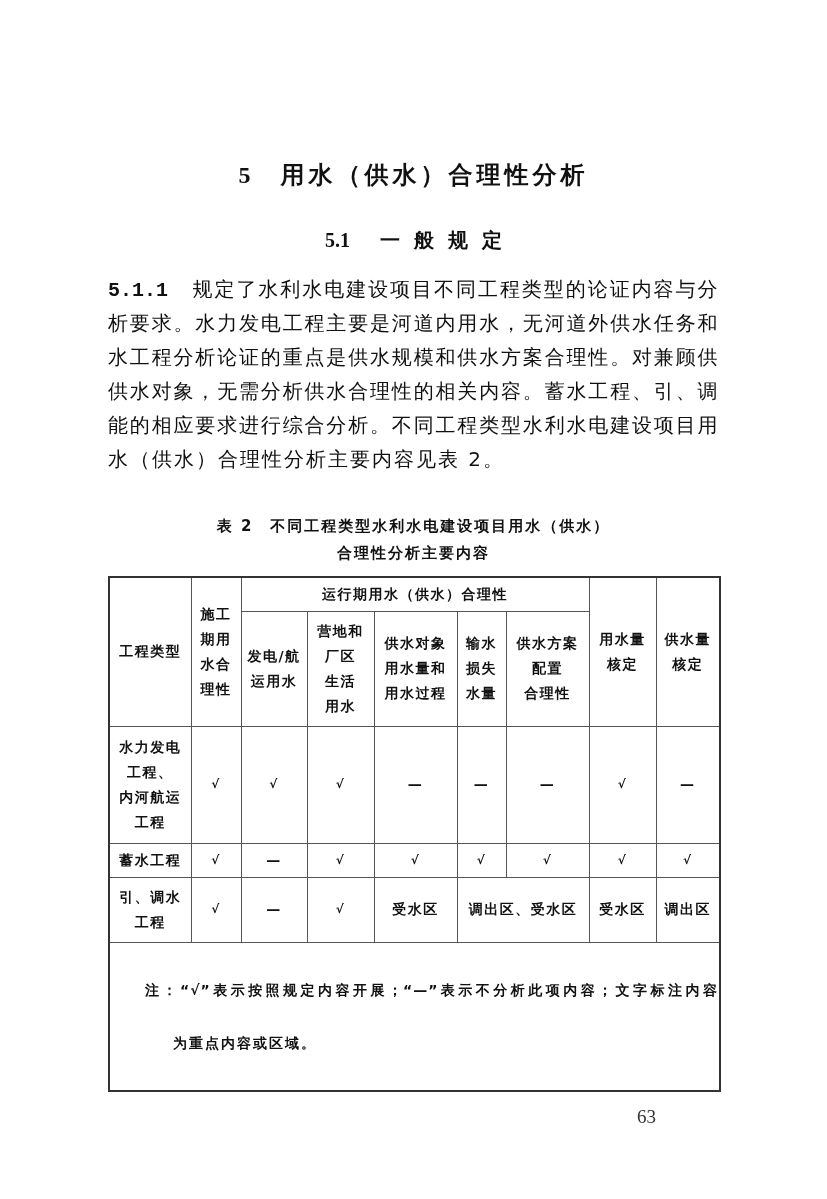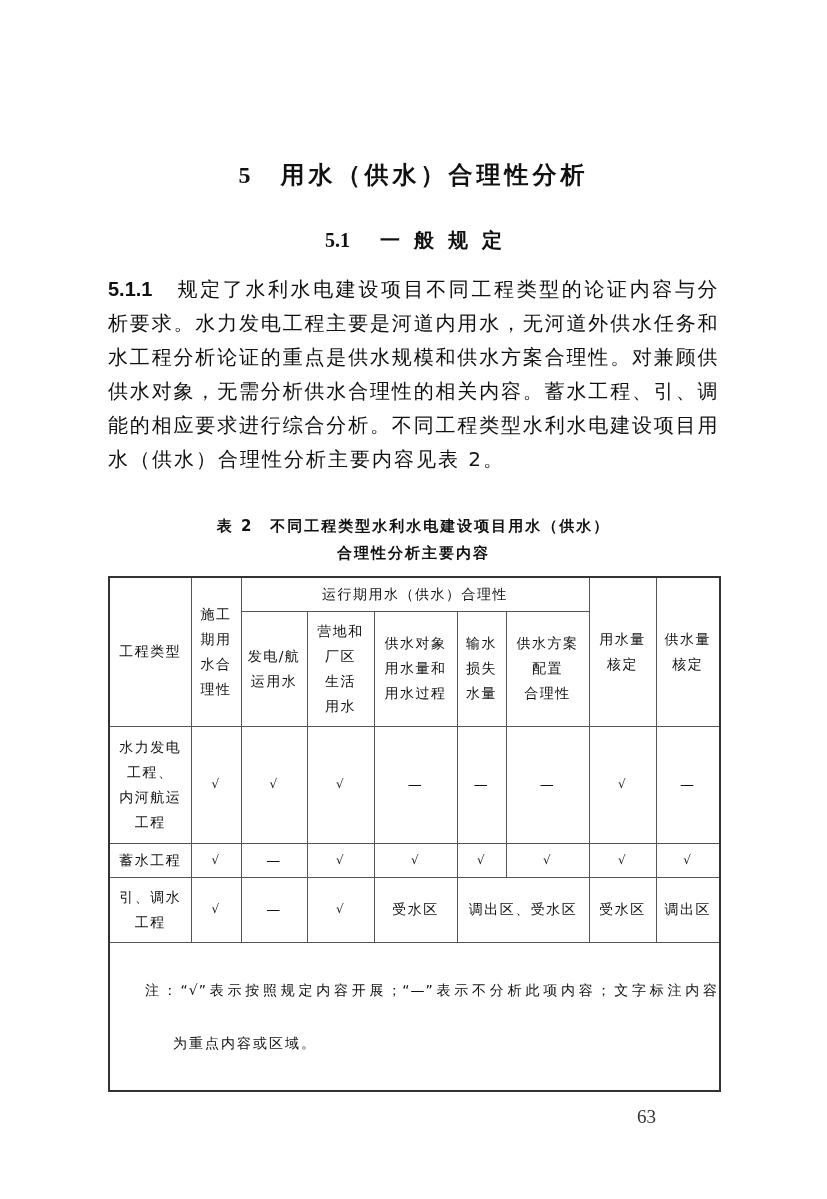--- a/index.html
+++ b/index.html
@@ -22,40 +22,40 @@
     .section .num { font-family:"Liberation Serif", serif; font-weight:bold; margin-right:30px; }
     .section .ttl { letter-spacing:14px; font-weight:bold; margin-right:-14px; }
 
     .para { position:absolute; left:108px; width:611px; font-size:20px; }
     .line {
       height:34px; line-height:34px; overflow:hidden;
       text-align:justify; text-align-last:justify; letter-spacing:1.5px;
     }
     .line.last { text-align:center; text-align-last:left; letter-spacing:2px; }
     .clause-id {
-      font-family:Liberation Sans, sans-serif; font-weight:bold;
+      font-family:Liberation Mono, monospace; font-weight:bold;
       letter-spacing:0; margin-right:24px;margin-top:16px;
     }
 
     .caption {
       position:absolute; top:513px; left:0; width:827px;
       text-align:center; font-size:15px; line-height:27px;
       font-weight:bold; letter-spacing:2px;
     }
 
     .tbl {
       position:absolute; left:108px; top:576px; width:611px; height:431px;
       border-collapse:collapse; table-layout:fixed;
       border:2px solid #333333;
     }
     .tbl td {
       border:1px solid #555555; padding:0;
       text-align:center; vertical-align:middle;
       font-size:14px; line-height:25px; letter-spacing:1.5px;
-      white-space:pre-line; font-weight:normal; overflow:hidden;
+      white-space:pre-line; font-weight:bold; overflow:hidden;
     }
     .tbl td.mark { font-size:12px; }
     .tbl td.note { text-align:left; vertical-align:middle; padding:8px; }
     .note-line { height:28px; line-height:28px; white-space:nowrap; overflow:hidden; }
     .note-line.first {
       margin-left:27px; width:573px;
       text-align:justify; text-align-last:justify; letter-spacing:1px;
     }
     .note-line.second { margin-left:55px; letter-spacing:2px; }
 

